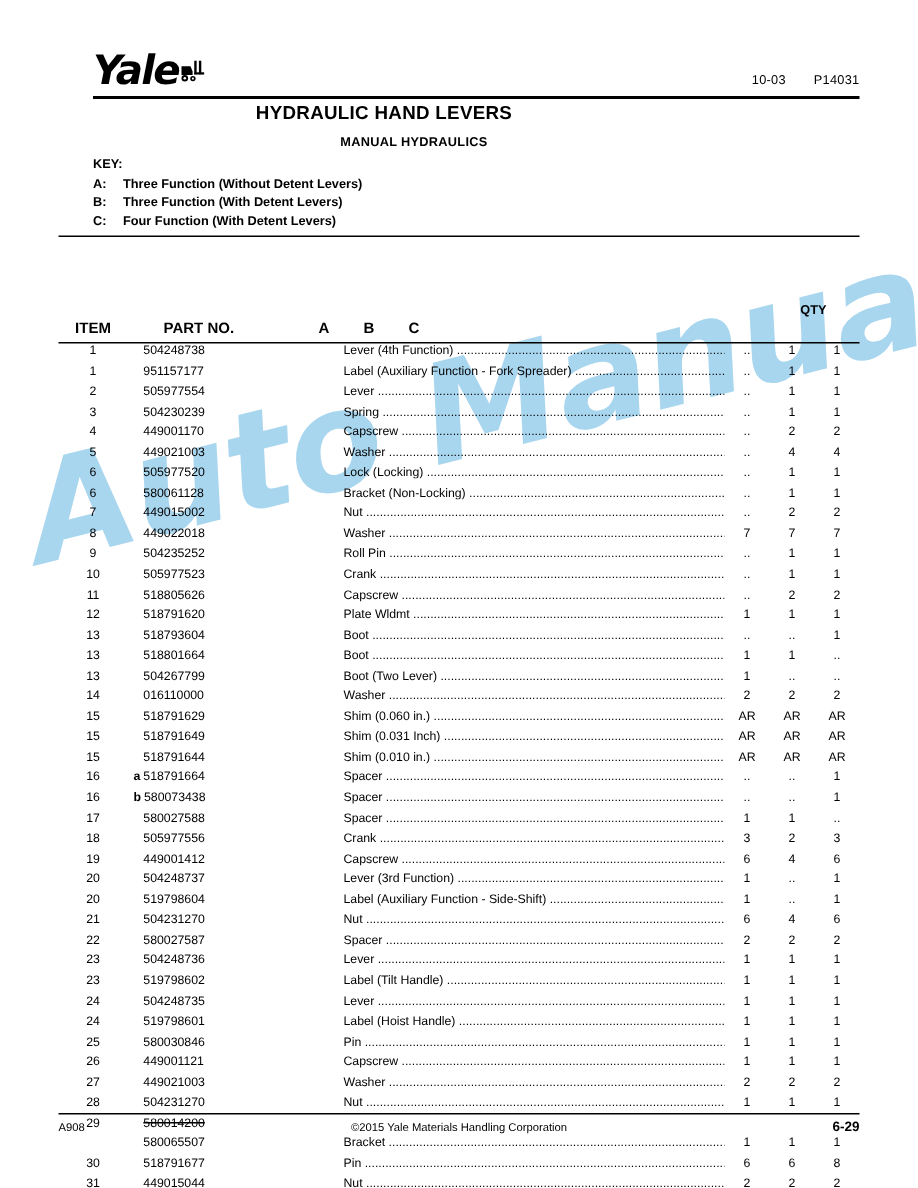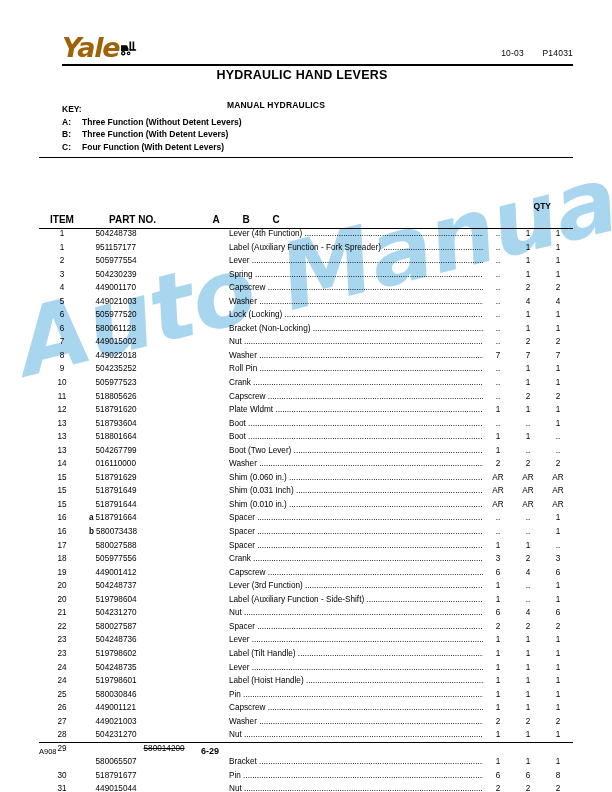--- a/index.html
+++ b/index.html
@@ -67,21 +67,21 @@
     display: flex;
     align-items: flex-end;
   }
   .logo-word {
     font-family: "DejaVu Sans", sans-serif;
     font-weight: bold;
     font-style: italic;
     font-size: 27px;
     line-height: 27px;
     letter-spacing: -1.2px;
-    color: #a16207;
+    color: #000000;
   }
   .logo-truck {
     margin-left: 1px;
     margin-bottom: 1px;
   }
   .head-code {
     position: absolute;
     top: 48px;
     left: 0;
     width: 573px;
@@ -102,26 +102,25 @@
 
   .title {
     position: absolute;
     left: 0;
     top: 68px;
     width: 512px;
     text-align: center;
     font-size: 12.5px;
     font-weight: bold;
     letter-spacing: 0.2px;
-    margin-left: 46px;
   }
   .subtitle {
     position: absolute;
     left: 0;
-    top: 100px;
+    top: 89px;
     width: 552px;
     text-align: center;
     font-size: 8.5px;
     font-weight: bold;
     letter-spacing: 0.2px;
   }
 
   
   .key {
     position: absolute;
@@ -190,21 +189,21 @@
     padding-left: 4px;
     box-sizing: border-box;
     position: relative;
     white-space: nowrap;
   }
   .c-part .sub {
     font-weight: bold;
     margin-right: 2px;
   }
   .c-part .pn-pad { display: inline-block; }
-  .strike { text-decoration: line-through; margin-left: 48px; }
+  .strike { text-decoration: line-through; }
 
   .c-desc {
     flex: 1 1 auto;
     position: relative;
     overflow: hidden;
     white-space: nowrap;
     padding-right: 2px;
   }
   .desc-inner { display: inline; padding-left: 48px; }
   .leader {
@@ -658,17 +657,18 @@
             <span class="c-qty">2</span>
             <span class="c-qty">2</span>
             <span class="c-qty">2</span>
           </div>
         </div>
     </div>
 
     <div class="footer-rule"></div>
     <div class="footer">
       <span class="footer-left">A908</span>
+      <span class="footer-center">©2015 Yale Materials Handling Corporation</span>
       <span class="footer-right">6-29</span>
     </div>
 
   </div>
 </div>
 
 </body></html>

